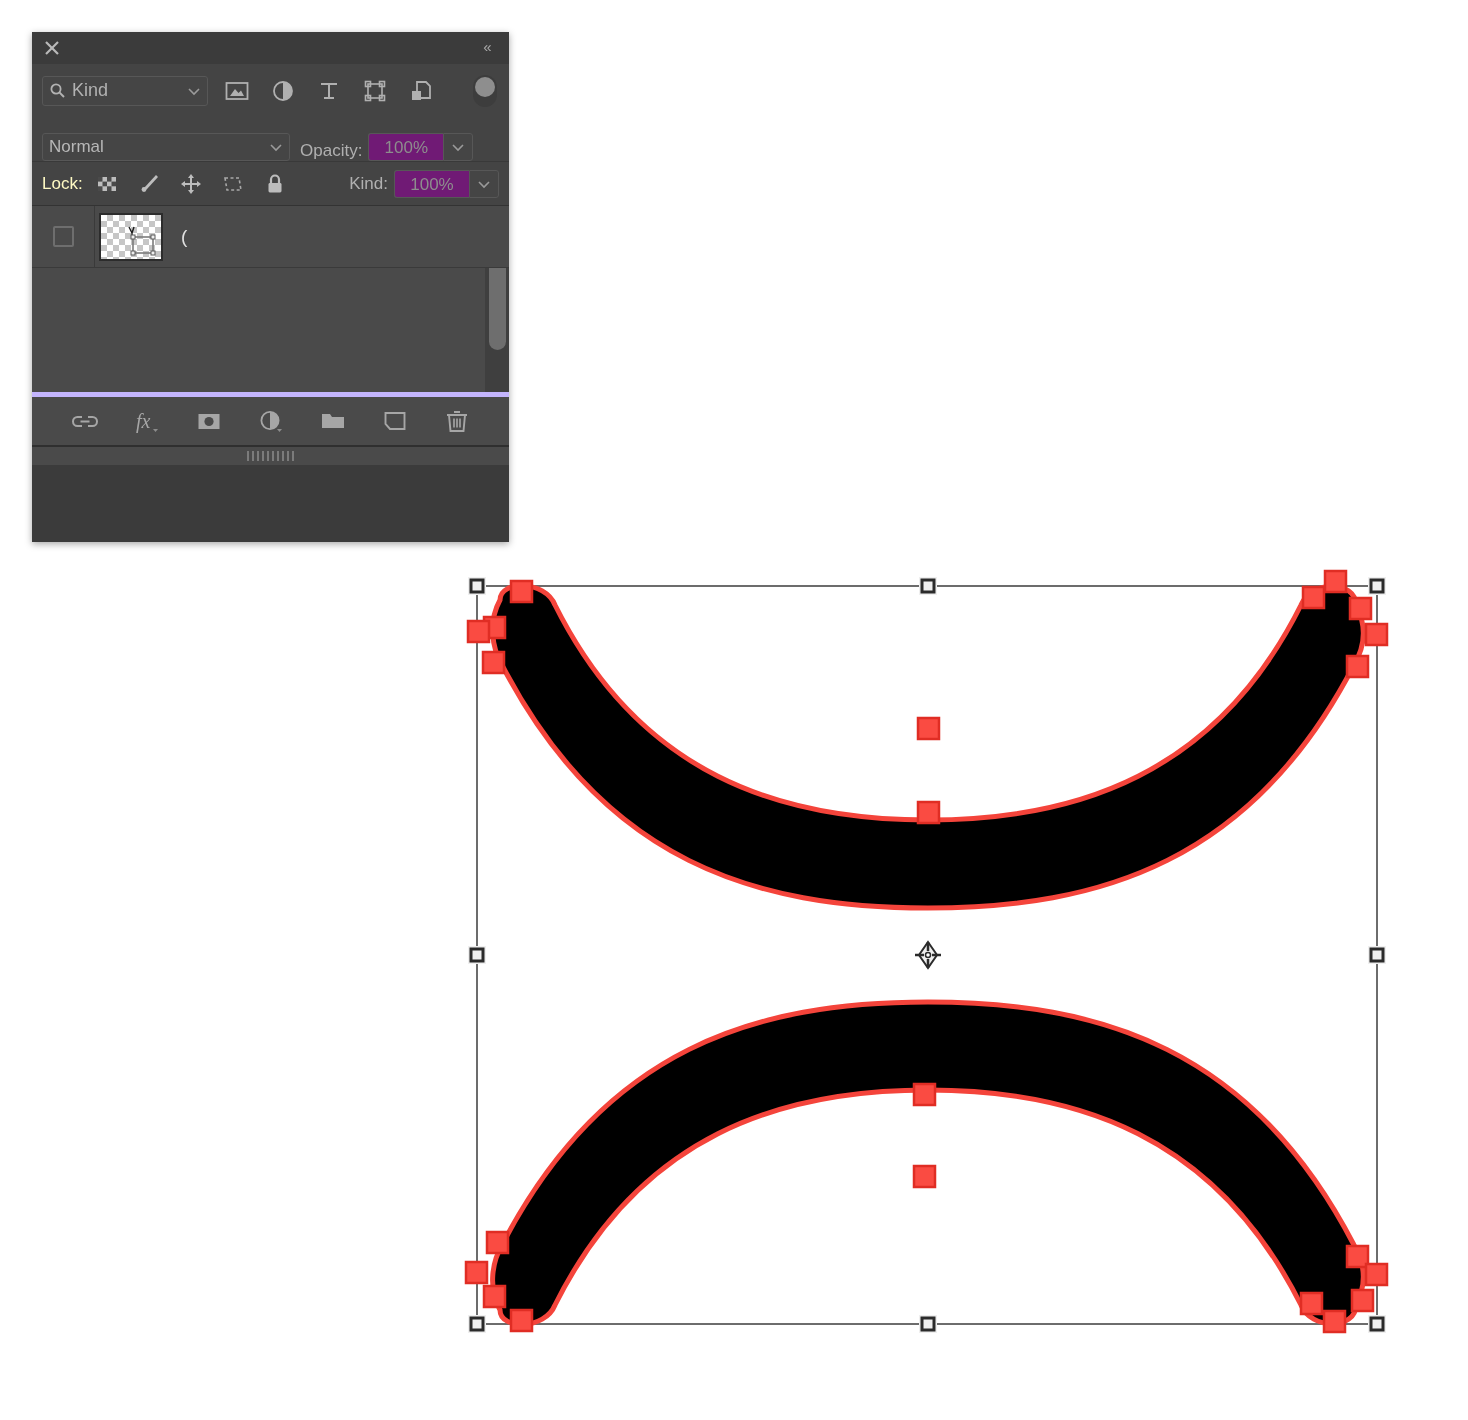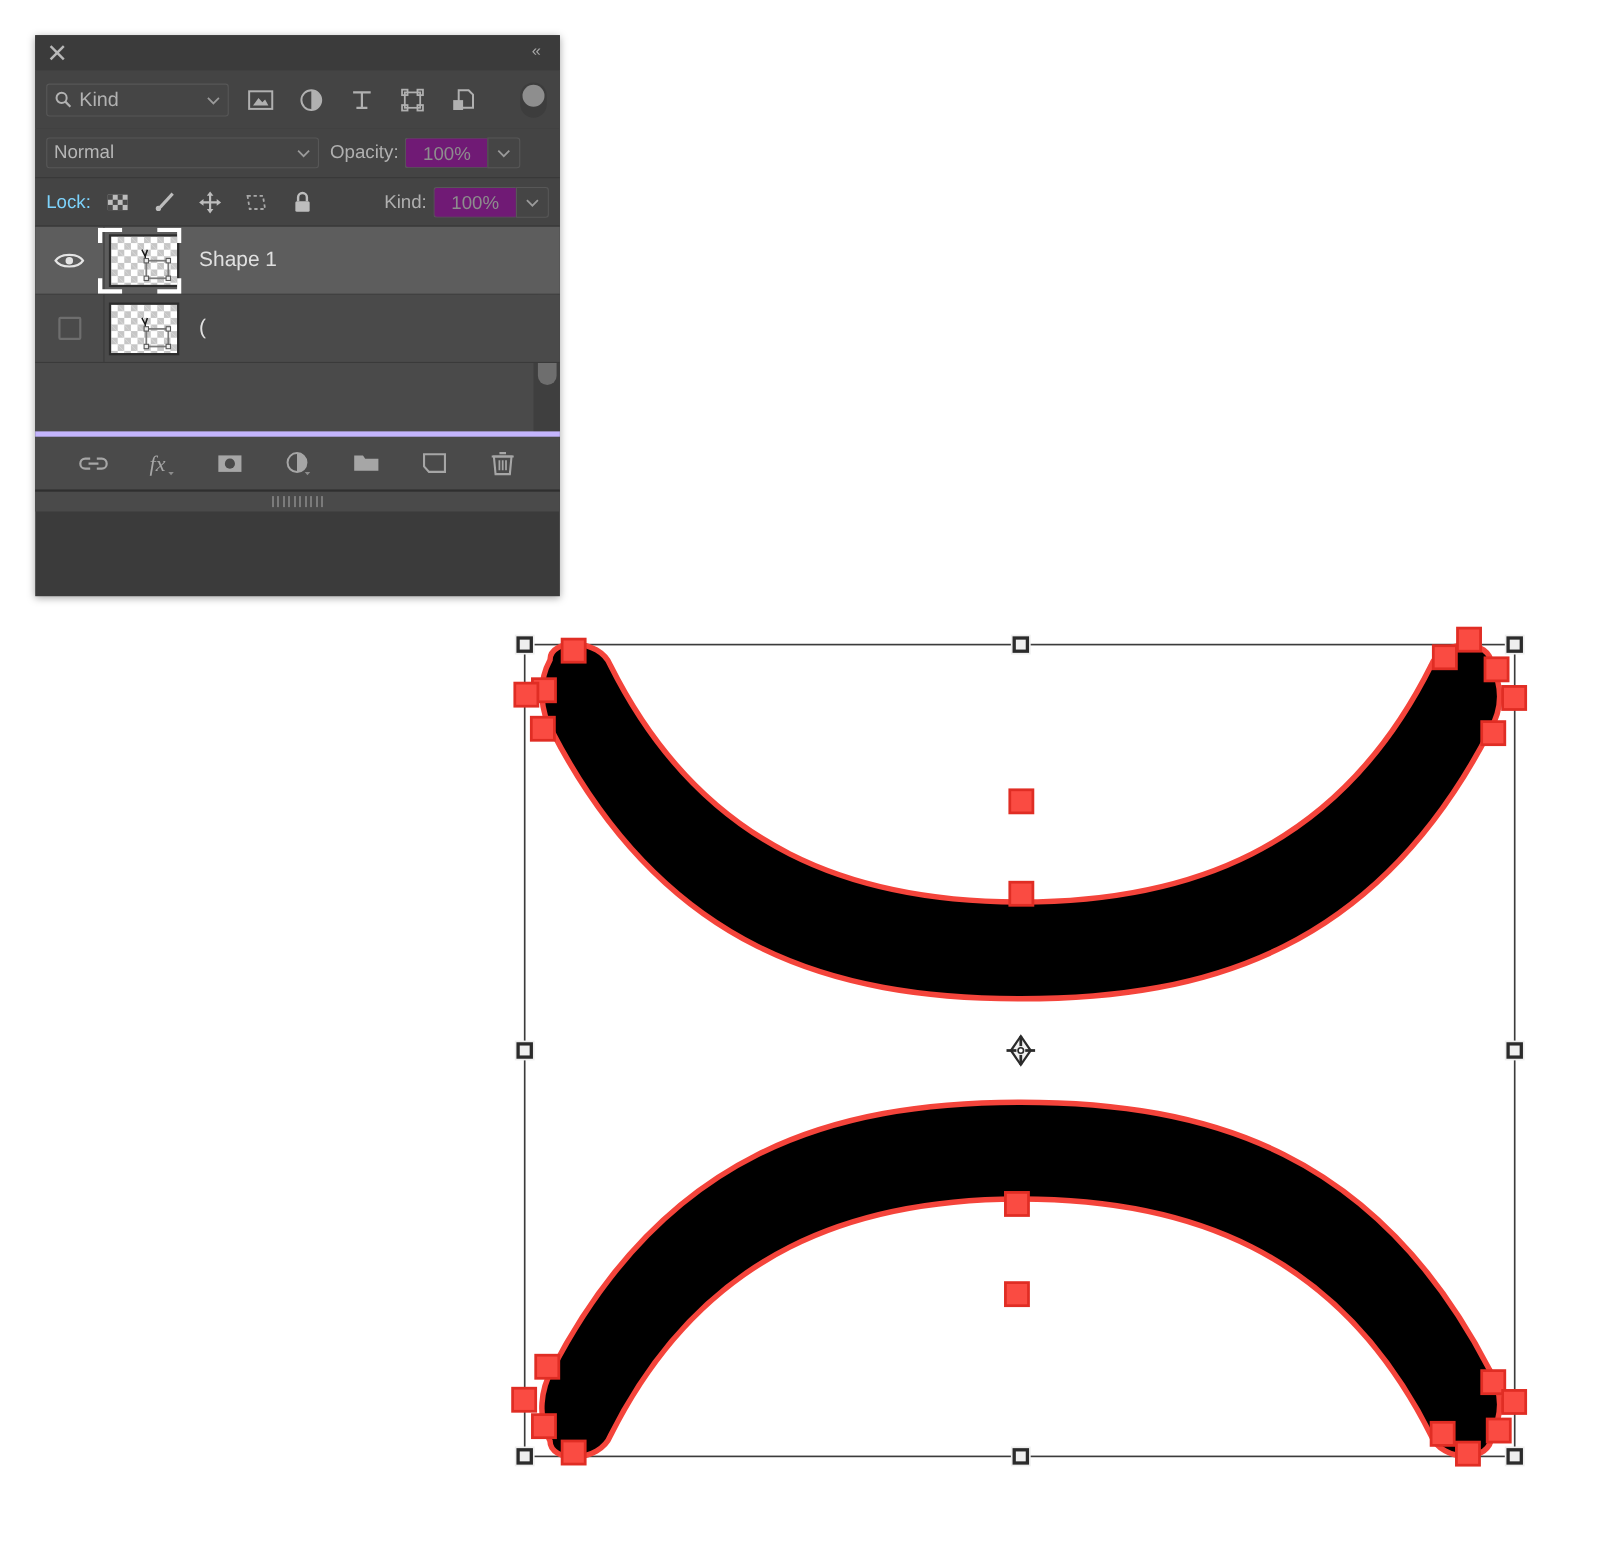--- a/index.html
+++ b/index.html
@@ -147,21 +147,21 @@
     width: 20px; height: 20px;
     border-radius: 50%;
     background: #8e8e8e;
   }
 
   
   .blend-row {
     height: 44px;
     background: #444444;
     display: flex;
-    align-items: center;
+    align-items: flex-end;
     padding: 0 10px;
     box-sizing: border-box;
   }
   .blend-select {
     width: 248px;
     height: 28px;
     border: 1px solid #575757;
     border-radius: 3px;
     background: #454545;
     display: flex;
@@ -208,21 +208,21 @@
   
   .lock-row {
     height: 44px;
     background: #444444;
     display: flex;
     align-items: center;
     padding: 0 10px;
     box-sizing: border-box;
     border-top: 1px solid #393939;
   }
-  .lock-label { color: #7dd3fc; font-size: 17px; margin-right: 12px; }
+  .lock-label { color: #fef9c3; font-size: 17px; margin-right: 12px; }
   .lock-icons { display: flex; align-items: center; gap: 18px; }
   .lk { width: 24px; height: 24px; cursor: pointer; }
   .fill-label { color: #b0b0b0; font-size: 17px; margin-left: auto; white-space: nowrap; }
 
   
   .layer-list {
     position: relative;
     background: #4a4a4a;
     height: 186px;
     border-top: 1px solid #333;
@@ -551,44 +551,20 @@
       <svg class="chev" viewBox="0 0 14 14">
         <polyline points="2,5 7,10 12,5" fill="none" stroke="#9a9a9a" stroke-width="1.6"></polyline>
       </svg>
     </div>
   </div>
 
   <div class="layer-list">
     <div class="scroll-track"></div>
     <div class="list-scrollbar"></div>
 
-    <div class="layer-row selected">
-      <div class="eye-cell">
-        <svg width="28" height="18" viewBox="0 0 28 18">
-          <path d="M 1.5,9 C 6,2 22,2 26.5,9 C 22,16 6,16 1.5,9 Z" fill="none" stroke="#e4e4e4" stroke-width="2"></path>
-          <circle cx="14" cy="9" r="3.4" fill="#e4e4e4"></circle>
-        </svg>
-      </div>
-      <div class="thumb-cell">
-        <div class="thumb">
-          <svg width="60" height="44" viewBox="0 0 60 44" style="position:absolute;left:0;top:0;">
-            <path d="M 28,12 L 31,18 M 33,12 L 31,18 M 31,18 L 31,22" stroke="#1b1b1b" stroke-width="1.4" fill="none"></path>
-            <rect x="32" y="22" width="20" height="16" fill="none" stroke="#7c7c7c" stroke-width="1.6"></rect>
-            <rect x="30" y="20" width="4" height="4" fill="#eee" stroke="#5a5a5a" stroke-width="1"></rect>
-            <rect x="50" y="20" width="4" height="4" fill="#eee" stroke="#5a5a5a" stroke-width="1"></rect>
-            <rect x="30" y="36" width="4" height="4" fill="#eee" stroke="#5a5a5a" stroke-width="1"></rect>
-            <rect x="50" y="36" width="4" height="4" fill="#eee" stroke="#5a5a5a" stroke-width="1"></rect>
-          </svg>
-        </div>
-        <svg class="thumb-brackets" viewBox="0 0 76 60">
-          <path d="M 2,14 L 2,2 L 22,2 M 54,2 L 74,2 L 74,14 M 74,46 L 74,58 L 54,58 M 22,58 L 2,58 L 2,46" fill="none" stroke="#ffffff" stroke-width="4"></path>
-        </svg>
-      </div>
-      <span class="layer-name">Shape 1</span>
-    </div>
 
     <div class="layer-row">
       <div class="eye-cell">
         <div class="eye-empty"></div>
       </div>
       <div class="thumb-cell">
         <div class="thumb">
           <svg width="60" height="44" viewBox="0 0 60 44" style="position:absolute;left:0;top:0;">
             <path d="M 28,12 L 31,18 M 33,12 L 31,18 M 31,18 L 31,22" stroke="#1b1b1b" stroke-width="1.4" fill="none"></path>
             <rect x="32" y="22" width="20" height="16" fill="none" stroke="#7c7c7c" stroke-width="1.6"></rect>

